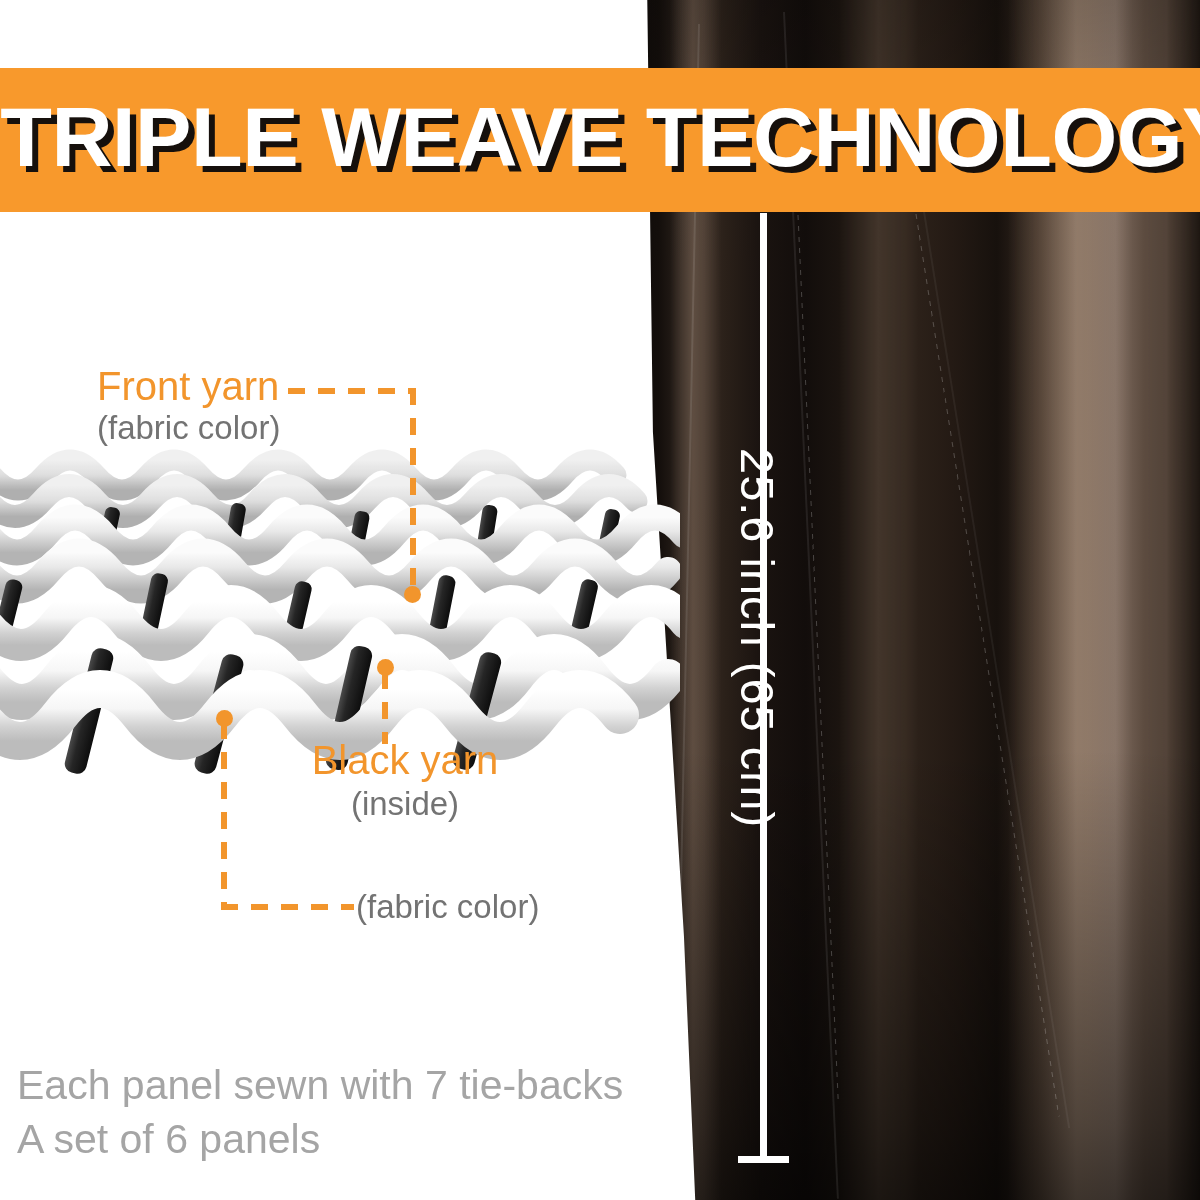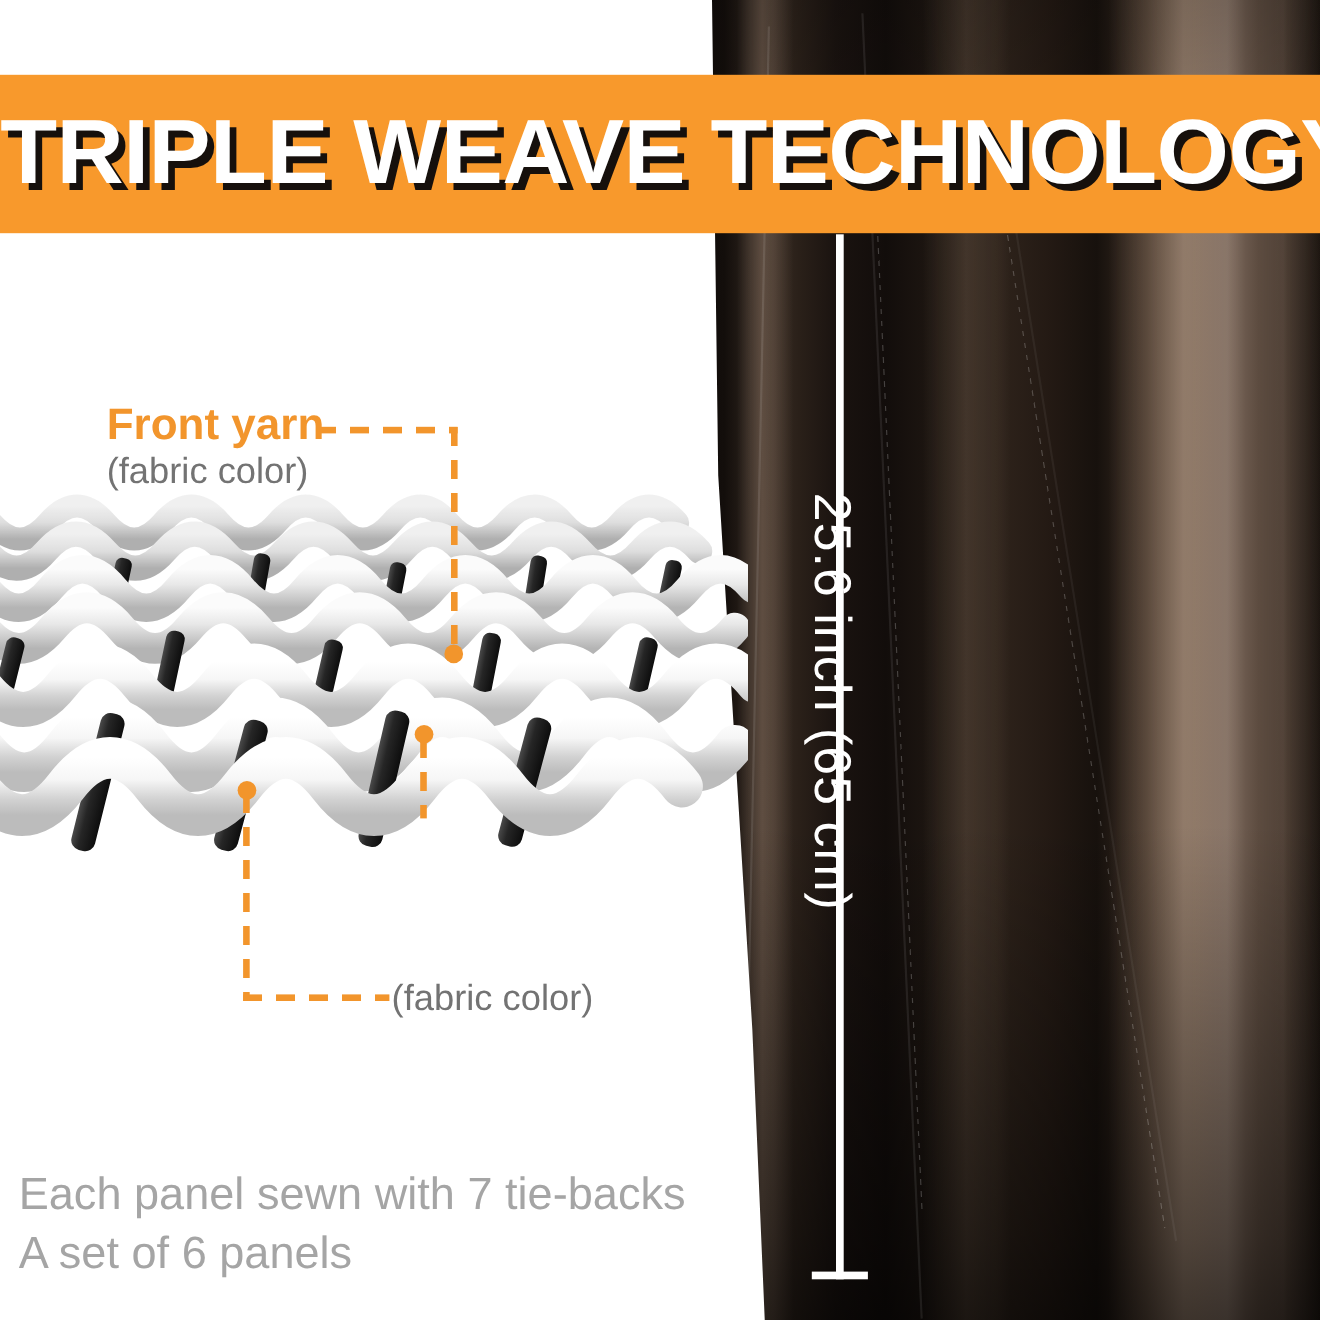--- a/index.html
+++ b/index.html
@@ -124,21 +124,21 @@
     left: -40px;
     top: 415px;
     width: 720px;
     height: 400px;
   }
 
   
   .callout { position: absolute; }
   .callout .main {
     font-family: "Liberation Sans", sans-serif;
-    font-weight: bold;
+    font-weight: normal;
     color: #f2952c;
     white-space: nowrap;
   }
   .callout .sub {
     font-family: "Liberation Sans", sans-serif;
     font-weight: normal;
     color: #737373;
     white-space: nowrap;
   }
 
@@ -310,20 +310,22 @@
     <div class="main">Front yarn</div>
     <div class="sub">(fabric color)</div>
   </div>
   <div class="lead-h" style="left:288px; top:388px; width:128px;"></div>
   <div class="lead-v" style="left:410px; top:388px; height:206px;"></div>
   <div class="lead-dot" style="left:404px; top:586px;"></div>
 
   <div class="lead-dot" style="left:377px; top:659px;"></div>
   <div class="lead-v" style="left:382px; top:672px; height:72px;"></div>
   <div class="callout" id="c-black">
+    <div class="main">Black yarn</div>
+    <div class="sub">(inside)</div>
   </div>
 
   <div class="lead-dot" style="left:216px; top:710px;"></div>
   <div class="lead-v" style="left:221px; top:722px; height:188px;"></div>
   <div class="lead-h" style="left:221px; top:904px; width:133px;"></div>
   <div class="callout" id="c-back">
     <div class="sub">(fabric color)</div>
   </div>
 
   <div id="note">

